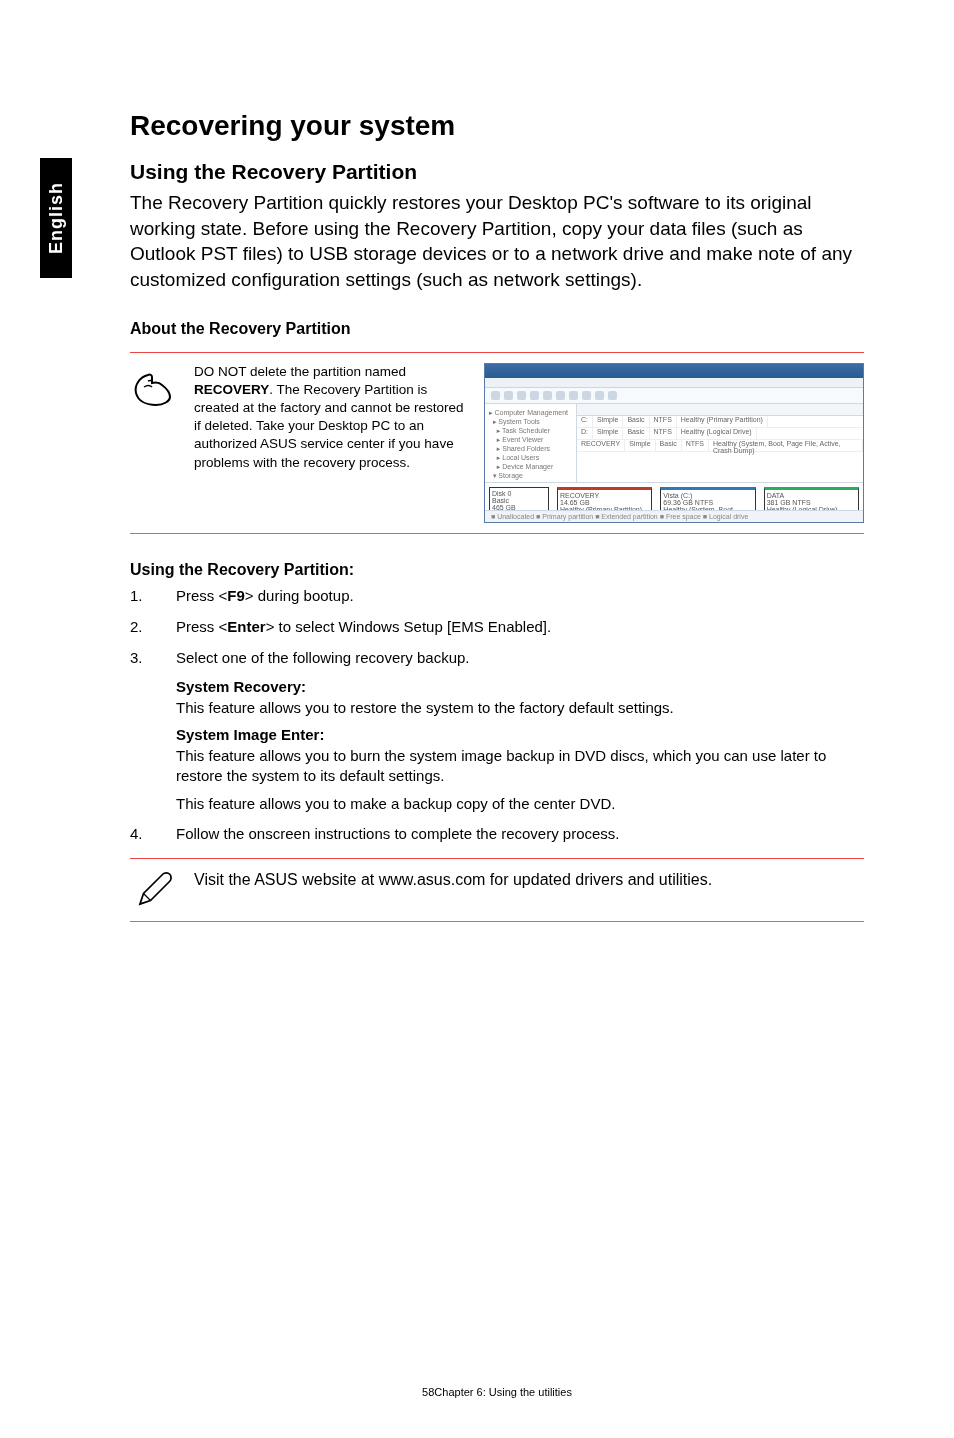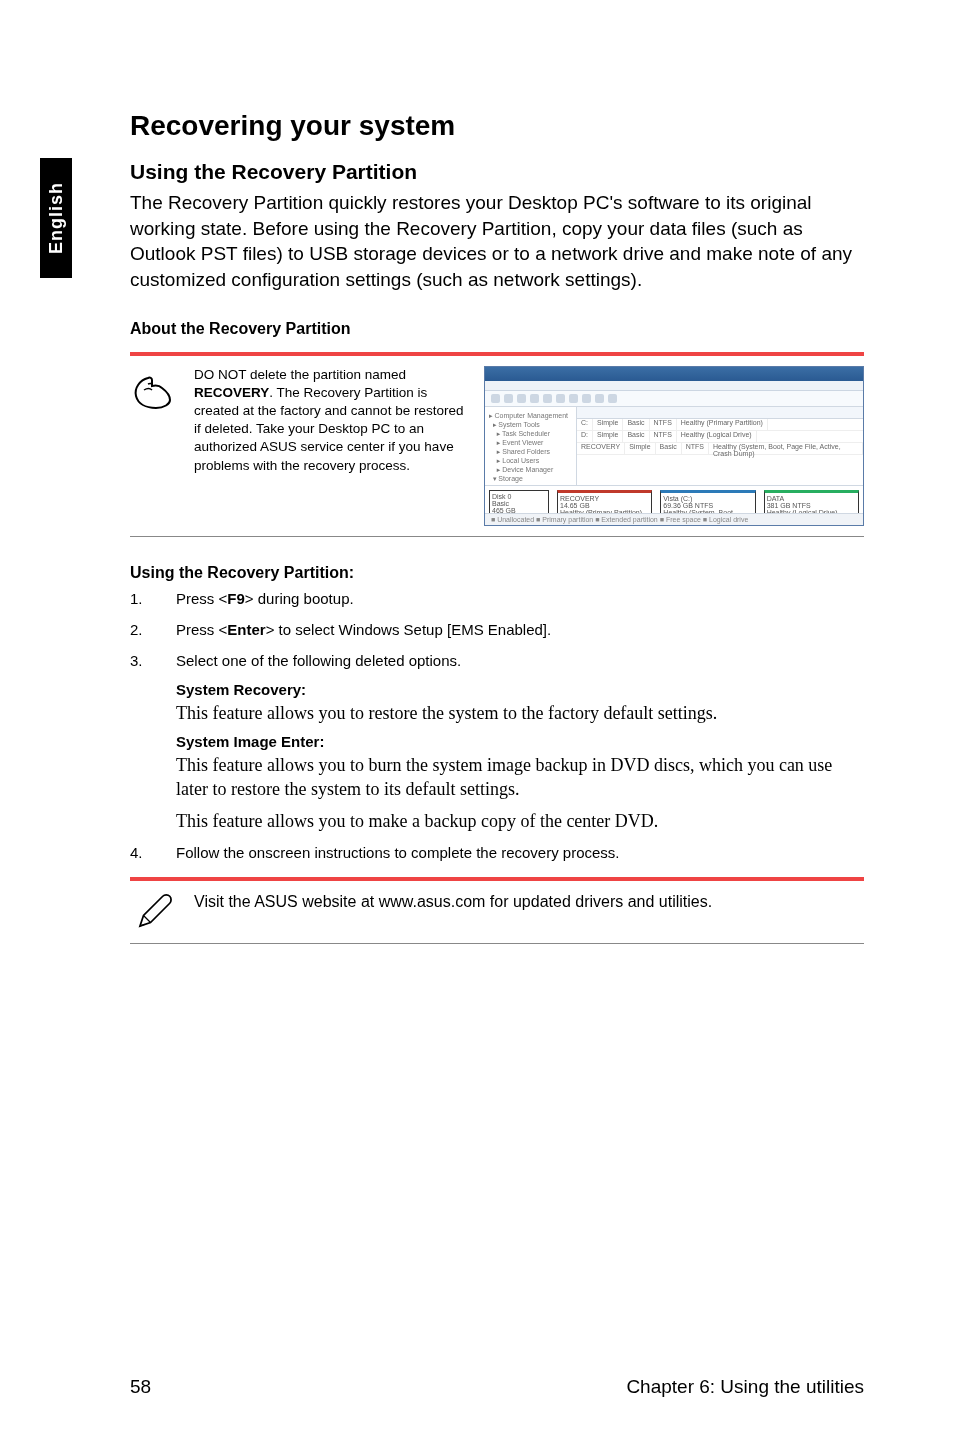--- a/index.html
+++ b/index.html
@@ -24,21 +24,21 @@
     letter-spacing: 1px;
     transform: rotate(180deg);
   }
   h1 { font-size: 28px; font-weight: bold; margin-bottom: 18px; }
   h2 { font-size: 21px; font-weight: bold; margin-bottom: 6px; margin-top: 8px; }
   p.body { font-size: 19px; line-height: 1.35; margin-bottom: 12px; }
   h3 { font-size: 16px; font-weight: bold; margin-top: 27px; margin-bottom: 6px; }
   h4 { font-size: 15px; font-weight: bold; margin-bottom: 4px; }
   .note-row {
     display: flex;
-    border-top: 4px solid #ef4444;
+    border-top: 1px solid #ef4444;
     border-bottom: 1px solid #888;
     padding: 10px 0;
     margin: 14px 0 20px 0;
     gap: 16px;
     align-items: flex-start;
   }
   .note-row .icon-col { flex: 0 0 48px; display:flex; justify-content:center; }
   .note-row .text-col { flex: 1 1 auto; font-size: 13.5px; line-height: 1.35; }
   .note-row .img-col { flex: 0 0 380px; }
   .mini-shot {
@@ -57,23 +57,23 @@
   .mini-shot .volrow { height:12px; border-bottom:1px solid #eee; display:flex;}
   .mini-shot .volrow span { font-size:7px; color:#666; padding:0 4px; border-right:1px solid #eee;}
   .mini-shot .bottomrow { position:absolute; left:0; right:0; bottom:0; height:40px; border-top:1px solid #d0d8e2; display:flex;}
   .mini-shot .diskcell { border:1px solid #333; margin:4px; flex:1; position:relative; font-size:7px; color:#555; padding:2px; overflow:hidden;}
   .mini-shot .statusbar { position:absolute; bottom:0; left:0; right:0; height:12px; background:#f0f3f7; border-top:1px solid #d0d8e2; font-size:7px; color:#888; padding-left:6px; line-height:12px;}
   ol.steps { list-style:none; counter-reset: step; margin-left:0; font-size:15px;}
   ol.steps > li { counter-increment: step; position:relative; padding-left:46px; margin-bottom:10px; line-height:1.4;}
   ol.steps > li:before { content: counter(step) "."; position:absolute; left:0; width:36px;}
   .sub { margin-left:46px; margin-bottom:1px;}
   .sub h4 { margin-top:6px; margin-bottom:3px;}
-  .sub p { font-size:18px; line-height:1.35; margin-bottom:8px;font-family:Liberation Serif, serif;}
+  .sub p { font-size:15px; line-height:1.35; margin-bottom:8px;}
   .note-row.single .text-col { font-size:16px; display:flex; align-items:center;}
-  .footer { position:absolute; bottom:40px; left:130px; right:90px; display:flex; justify-content:space-between; font-size:19px;}
+  .footer { position:absolute; bottom:40px; left:130px; right:90px; display:flex; justify-content:center; font-size:11px;}
 </style>
 </head>
 <body>
 
 <div class="page">
   <div class="side-tab">English</div>
 
   <h1>Recovering your system</h1>
   <h2>Using the Recovery Partition</h2>
   <p class="body">The Recovery Partition quickly restores your Desktop PC's software to its original working state. Before using the Recovery Partition, copy your data files (such as Outlook PST files) to USB storage devices or to a network drive and make note of any customized configuration settings (such as network settings).</p>
@@ -160,21 +160,21 @@
 
   <h3>Using the Recovery Partition:</h3>
 
   <ol class="steps">
     <li>
       <span>Press &lt;</span><b>F9</b><span>&gt; during bootup.</span>
     </li>
     <li>
       <span>Press &lt;</span><b>Enter</b><span>&gt; to select Windows Setup [EMS Enabled].</span>
     </li>
-    <li>Select one of the following deleted options.</li>
+    <li>Select one of the following recovery backup.</li>
   </ol>
 
   <div class="sub">
     <h4>System Recovery:</h4>
     <p>This feature allows you to restore the system to the factory default settings.</p>
 
     <h4>System Image Enter:</h4>
     <p>This feature allows you to burn the system image backup in DVD discs, which you can use later to restore the system to its default settings.</p>
 
     <p>This feature allows you to make a backup copy of the center DVD.</p>

